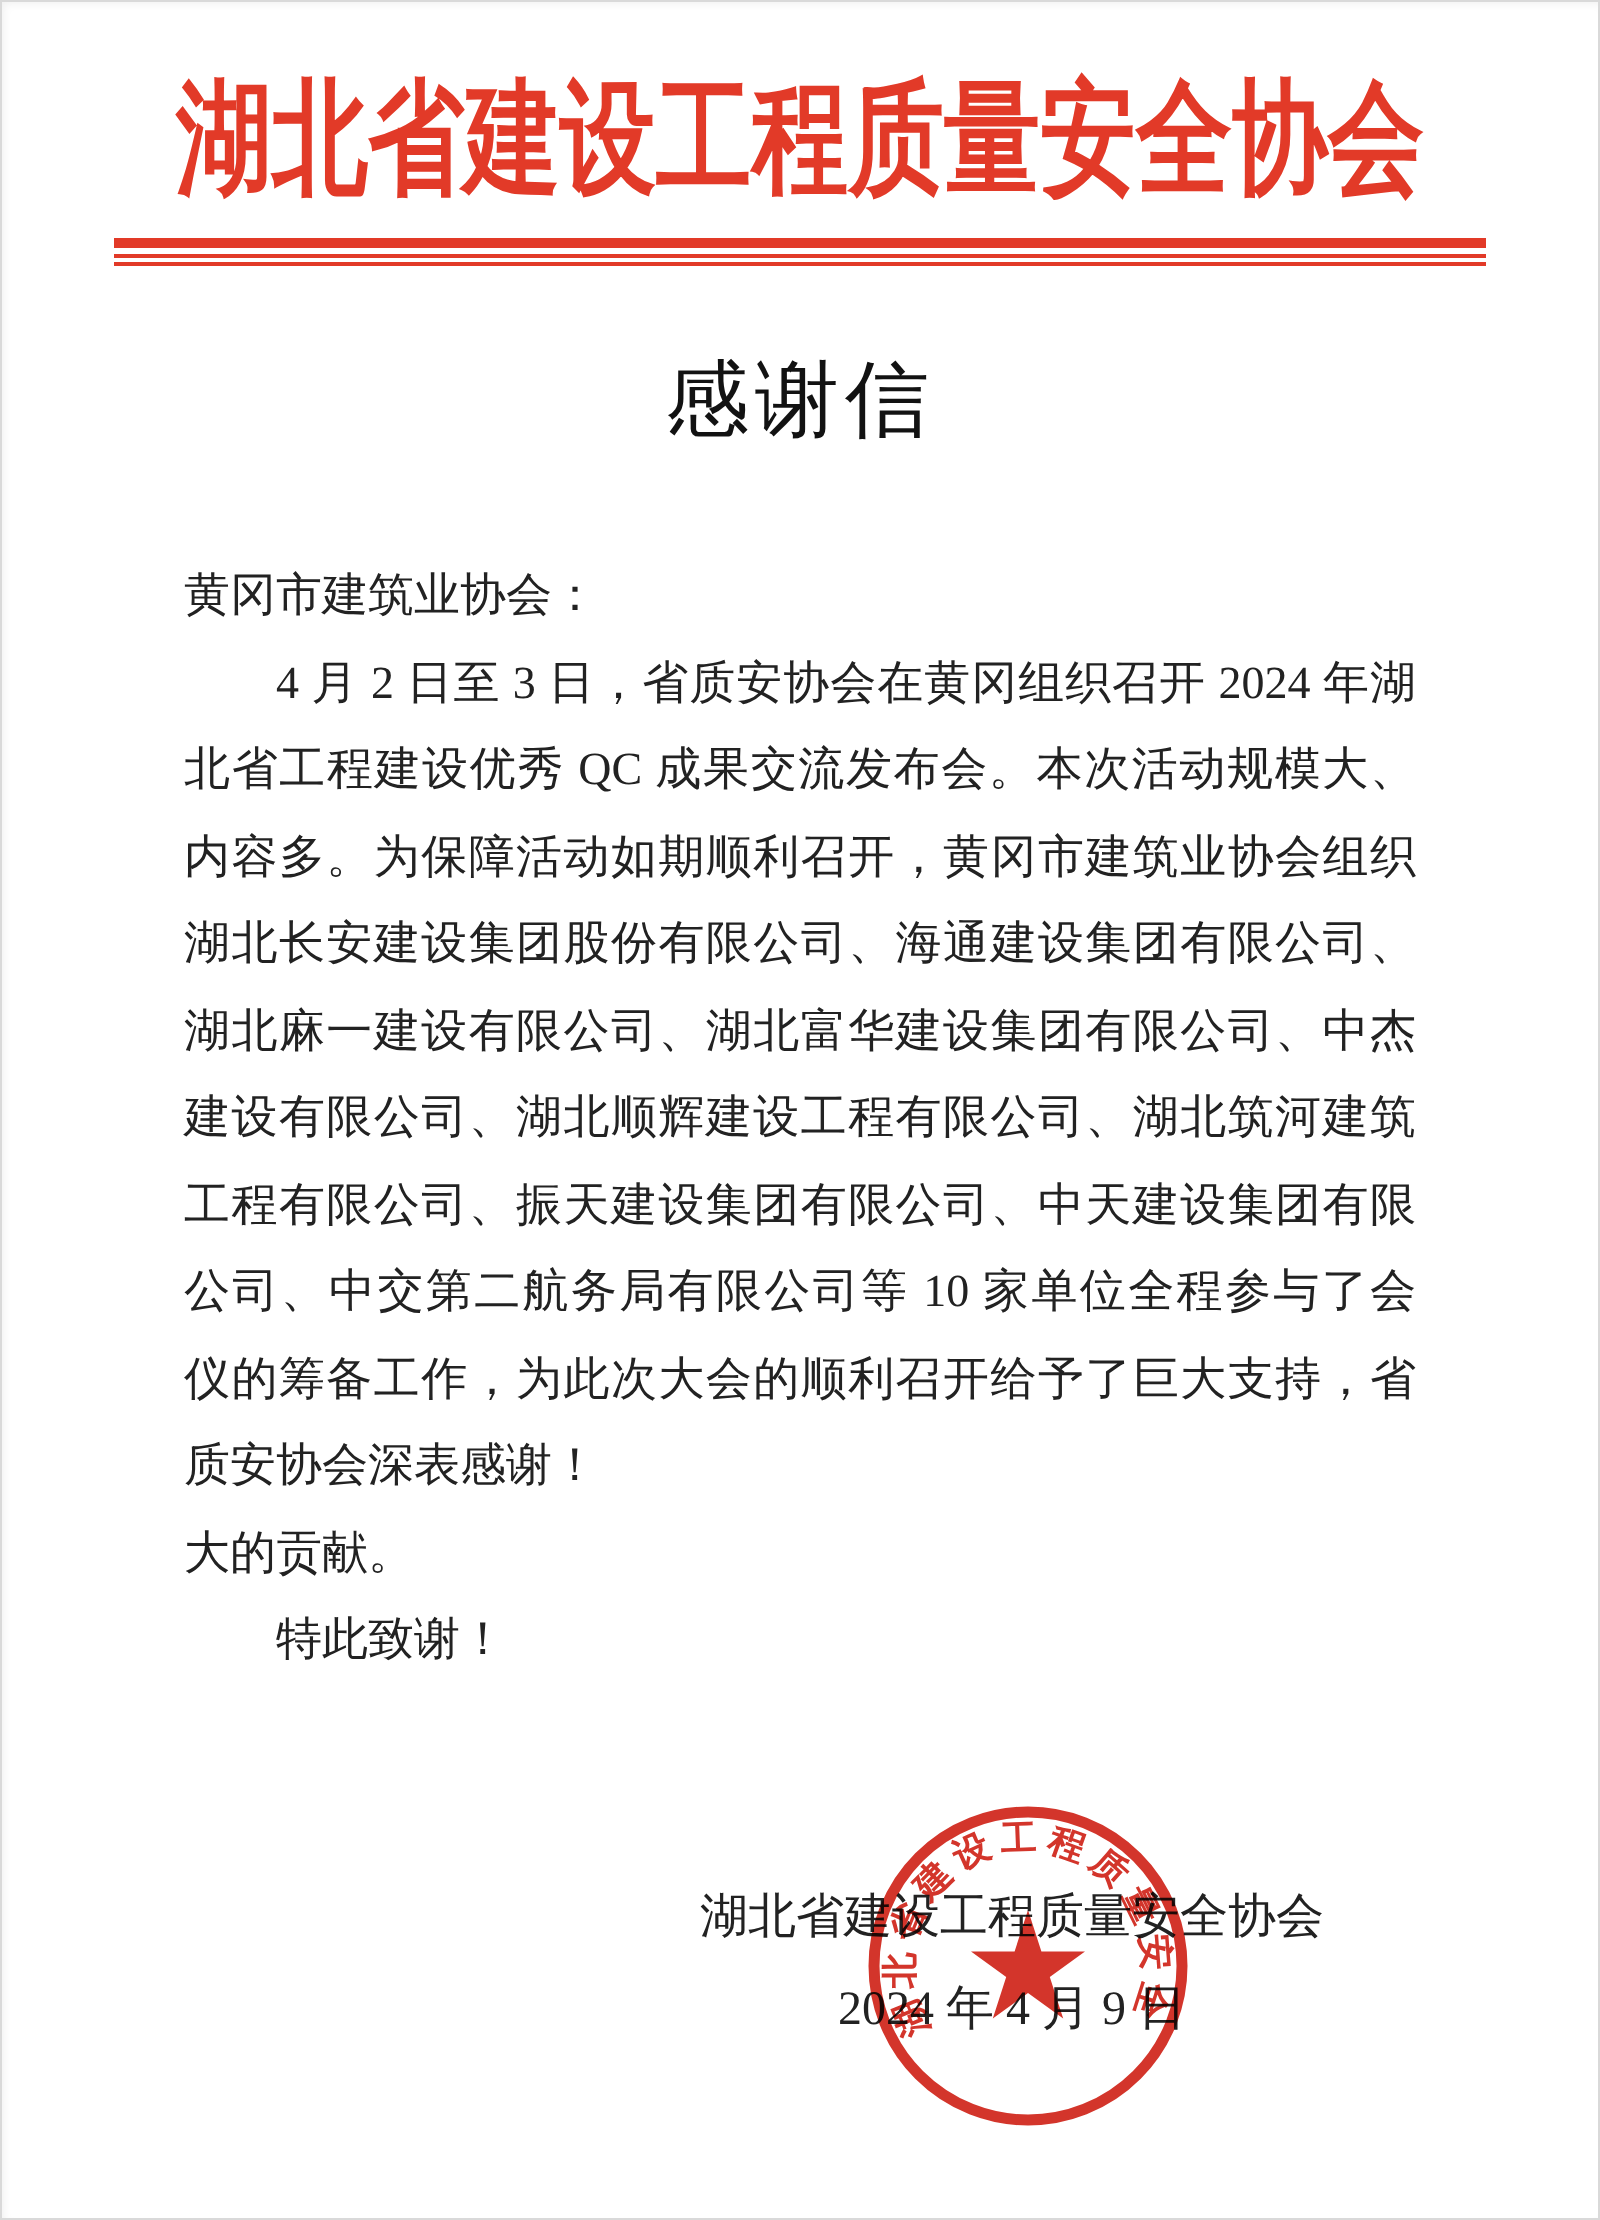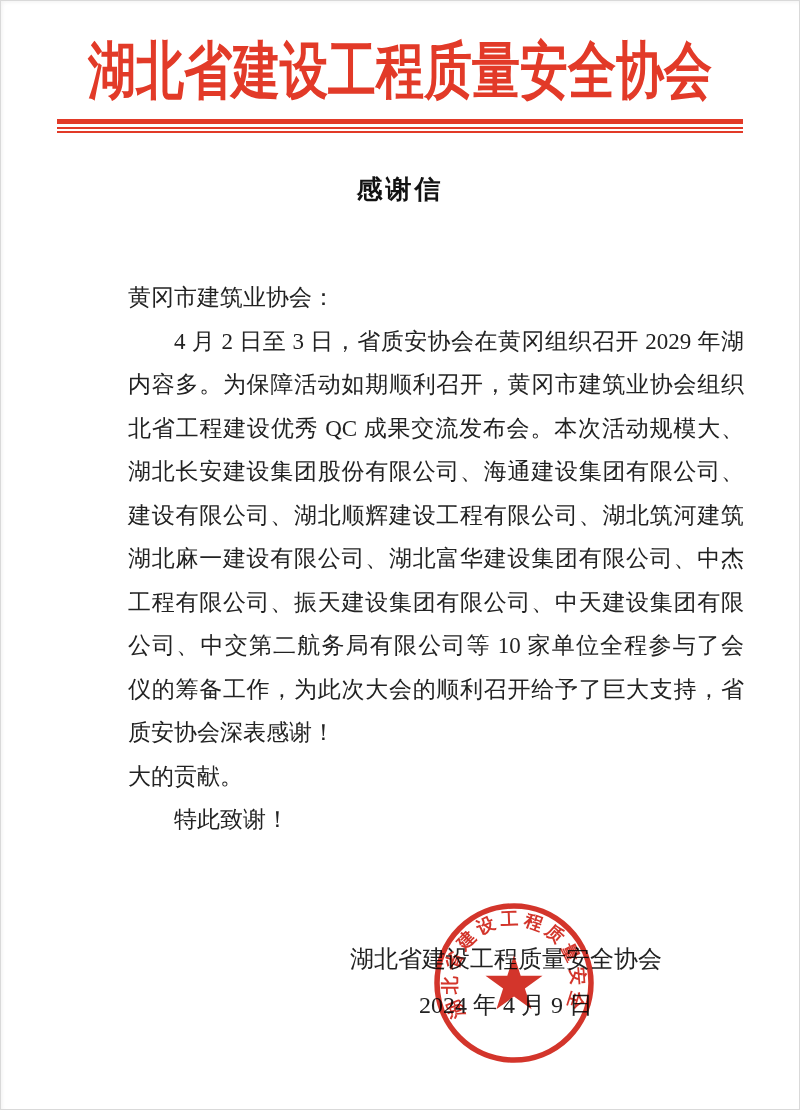--- a/index.html
+++ b/index.html
@@ -19,26 +19,26 @@
     white-space:nowrap;letter-spacing:0px;
   }
   .rule{position:absolute;top:119px;left:57px;width:686px;}
   .rule .bar1{height:5px;background:#e23a28;}
   .rule .gap1{height:3px;}
   .rule .bar2{height:2px;background:#e23a28;}
   .rule .gap2{height:2px;}
   .rule .bar3{height:2px;background:#e23a28;}
   .letter-title{
     position:absolute;top:172px;left:0;width:100%;
-    text-align:center;font-size:26px;font-weight:bold;color:#121212;
+    text-align:center;font-size:42px;font-weight:normal;color:#121212;
     letter-spacing:3px;
   }
   .content{
     position:absolute;top:276px;left:92px;width:616px;
-    font-size:23px;line-height:43.5px;color:#222222;margin-left:36px;
+    font-size:23px;line-height:43.5px;color:#222222;
   }
   .line{height:43.5px;white-space:normal;}
   .just{text-align:justify;text-align-last:justify;text-justify:inter-character;}
   .indent{text-indent:46px;}
   .signature{
     position:absolute;top:944px;right:138px;
     text-align:center;color:#222222;
   }
   .sig-org{font-size:24px;line-height:30px;letter-spacing:0px;white-space:nowrap;}
   .sig-date{font-size:24px;line-height:30px;margin-top:16px;white-space:nowrap;}
@@ -65,26 +65,26 @@
   <div class="gap1"></div>
   <div class="bar2"></div>
   <div class="gap2"></div>
   <div class="bar3"></div>
 </div>
 
 <div class="letter-title">感谢信</div>
 
 <div class="content">
   <div class="line">黄冈市建筑业协会：</div>
-  <div class="line just indent">4 月 2 日至 3 日，省质安协会在黄冈组织召开 2029 年湖</div>
+  <div class="line just indent">4 月 2 日至 3 日，省质安协会在黄冈组织召开 2024 年湖</div>
+  <div class="line just">北省工程建设优秀 QC 成果交流发布会。本次活动规模大、</div>
   <div class="line just">内容多。为保障活动如期顺利召开，黄冈市建筑业协会组织</div>
-  <div class="line just">北省工程建设优秀 QC 成果交流发布会。本次活动规模大、</div>
   <div class="line just">湖北长安建设集团股份有限公司、海通建设集团有限公司、</div>
+  <div class="line just">湖北麻一建设有限公司、湖北富华建设集团有限公司、中杰</div>
   <div class="line just">建设有限公司、湖北顺辉建设工程有限公司、湖北筑河建筑</div>
-  <div class="line just">湖北麻一建设有限公司、湖北富华建设集团有限公司、中杰</div>
   <div class="line just">工程有限公司、振天建设集团有限公司、中天建设集团有限</div>
   <div class="line just">公司、中交第二航务局有限公司等 10 家单位全程参与了会</div>
   <div class="line just">仪的筹备工作，为此次大会的顺利召开给予了巨大支持，省</div>
   <div class="line">质安协会深表感谢！</div>
   <div class="line">大的贡献。</div>
   <div class="line indent">特此致谢！</div>
 </div>
 
 <div class="signature">
   <div class="sig-org">湖北省建设工程质量安全协会</div>

